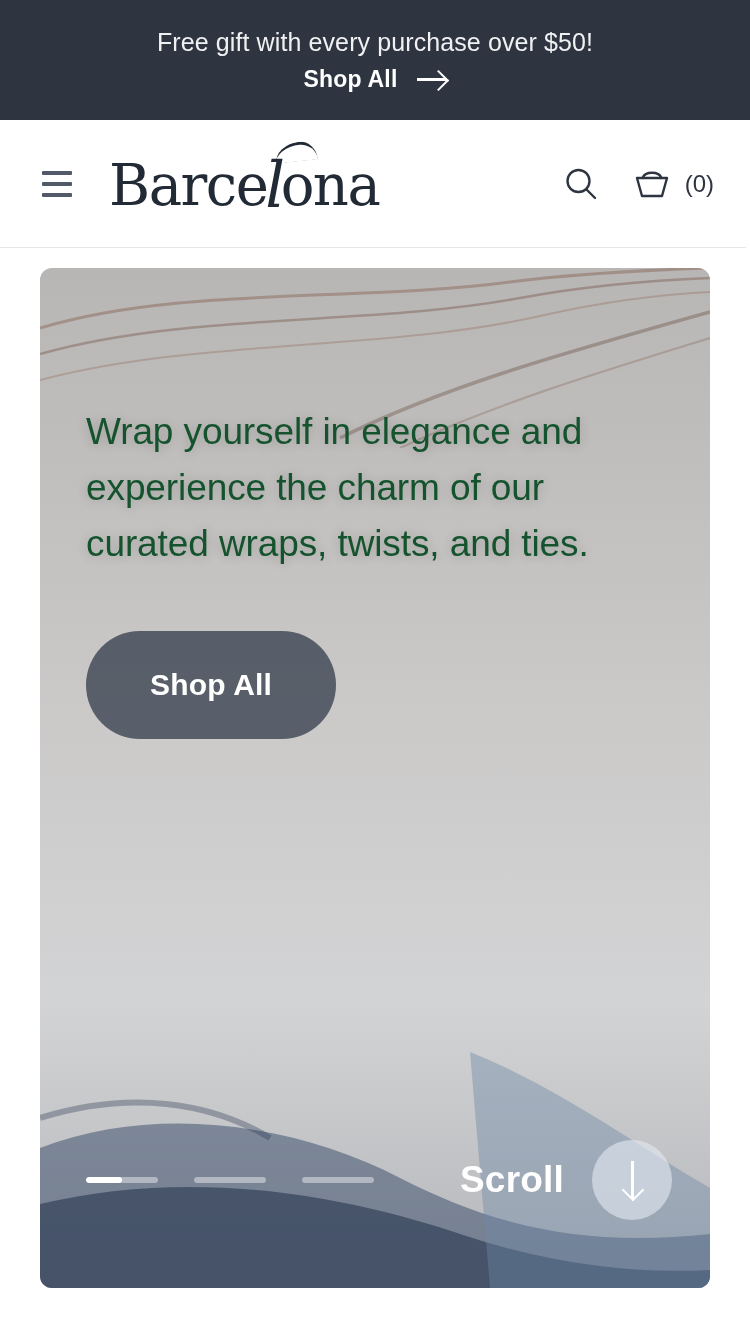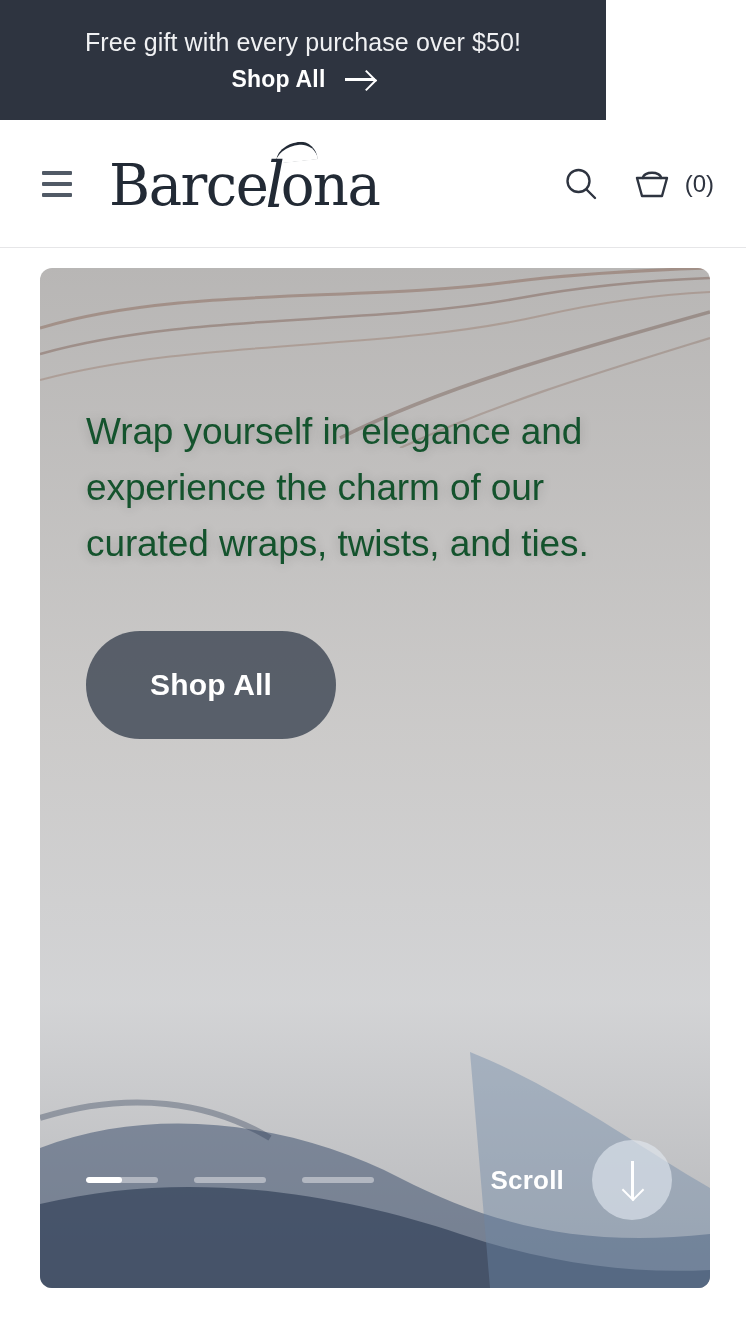--- a/index.html
+++ b/index.html
@@ -6,21 +6,21 @@
   * { margin:0; padding:0; box-sizing:border-box; }
   html, body {
     width:750px; height:1334px;
     background:#ffffff;
     font-family:"Liberation Sans", sans-serif;
     overflow:hidden;
   }
 
   
   .announce{
-    width:606px; height:120px;
+    width:750px; height:120px;
     background:#2e3440;
     display:flex; flex-direction:column;
     align-items:center; justify-content:center;
     gap:13px;
   }
   .announce-text{
     color:#f0f1f3;
     font-size:25px;
     letter-spacing:.1px;
     line-height:1;
@@ -219,21 +219,21 @@
     position:absolute; left:0; top:0; height:100%;
     background:#ffffff; border-radius:3px;
   }
   .scroll-group{
     margin-left:auto;
     display:flex; align-items:center; gap:28px;
     cursor:pointer;
   }
   .scroll-label{
     color:#ffffff;
-    font-size:26px;
+    font-size:37px;
     font-weight:bold;
     letter-spacing:.2px;
   }
   .scroll-circle{
     width:80px; height:80px;
     border-radius:50%;
     background:rgba(226,232,240,.62);
     display:flex; align-items:center; justify-content:center;
   }
   .arrow-down{

